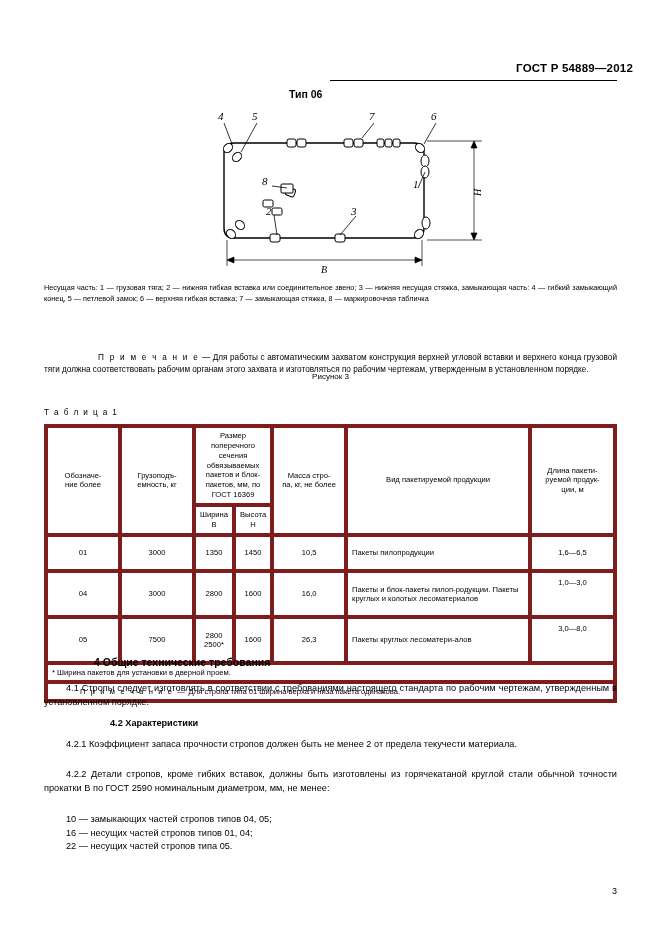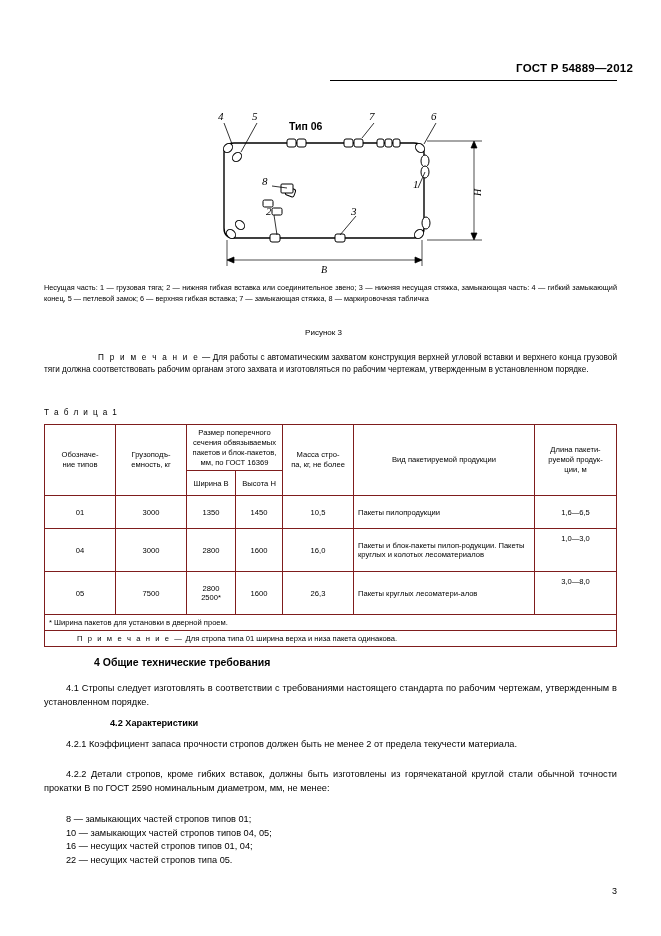--- a/index.html
+++ b/index.html
@@ -44,21 +44,20 @@
     top: 88px;
     width: 573px;
     height: 185px;
   }
   .fig-title {
     position: absolute;
     left: 245px;
     top: 0px;
     font-size: 10.5px;
     font-weight: bold;
-    margin-top: 32px;
   }
   .svg-wrap { position:absolute; left:0; top:0; }
   
   .caption {
     position: absolute;
     left: 44px;
     top: 282px;
     width: 573px;
     font-size: 7.3px;
     line-height: 1.55;
@@ -93,21 +92,21 @@
   }
   table.main {
     position: absolute;
     left: 44px;
     top: 424px;
     width: 573px;
     border-collapse: collapse;
     font-size: 7.6px;
   }
   table.main td, table.main th {
-    border: 1px solid #7f1d1d;
+    border: 4px solid #7f1d1d;
     padding: 3px 4px;
     vertical-align: middle;
     font-weight: normal;
   }
   table.main th {
     text-align: center;
     line-height: 1.3;
     height: 30px;
   }
   .c { text-align: center; }
@@ -237,32 +236,32 @@
           <line x1="188" y1="172" x2="373" y2="172"></line>
           <path d="M 183 172 L 190 169 L 190 175 Z" fill="#000"></path>
           <path d="M 378 172 L 371 169 L 371 175 Z" fill="#000"></path>
         </g>
         <text x="277" y="185" font-family="Liberation Serif, serif" font-size="10" font-style="italic">B</text>
       </svg>
     </div>
   </div>
 
   <div class="caption">Несущая часть: 1 — грузовая тяга; 2 — нижняя гибкая вставка или соединительное звено; 3 — нижняя несущая стяжка, замыкающая часть: 4 — гибкий замыкающий конец, 5 — петлевой замок; 6 — верхняя гибкая вставка; 7 — замыкающая стяжка, 8 — маркировочная табличка</div>
-  <div class="fig-num" style="left:37px;">Рисунок 3</div>
+  <div class="fig-num" style="left:44px;margin-top:44px;">Рисунок 3</div>
 
   <div class="note-para"><span class="sp">П р и м е ч а н и е</span><span> — Для работы с автоматическим захватом конструкция верхней угловой вставки и верхнего конца грузовой тяги должна соответствовать рабочим органам этого захвата и изготовляться по рабочим чертежам, утвержденным в установленном порядке.</span></div>
 
   <div class="table-label">Т а б л и ц а 1</div>
 
   <table class="main">
     <tbody>
         <tr>
       <th rowspan="2" style="width:62px;">
         <span style="white-space:pre-line">Обозначе-
-ние типов</span>
+ние более</span>
       </th>
       <th rowspan="2" style="width:62px;">
         <span style="white-space:pre-line">Грузоподъ-
 емность, кг</span>
       </th>
       <th colspan="2" style="width:142px;">
         <span>Размер поперечного сечения обвязываемых пакетов и блок-пакетов, мм, по ГОСТ 16369</span>
       </th>
       <th rowspan="2" style="width:62px;">
         <span style="white-space:pre-line">Масса стро-
@@ -323,20 +322,19 @@
 
   <div class="para" style="left:44px; top:682px; width:573px; text-indent:22px;">4.1  Стропы следует изготовлять в соответствии с требованиями настоящего стандарта по рабочим чертежам, утвержденным в установленном порядке.</div>
 
   <div class="sub-head" style="left:66px; top:718px;margin-left:44px;">4.2  Характеристики</div>
 
   <div class="para" style="left:44px; top:738px; width:573px; text-indent:22px;">4.2.1  Коэффициент запаса прочности стропов должен быть не менее 2 от предела текучести материала.</div>
 
   <div class="para" style="left:44px; top:768px; width:573px; text-indent:22px;">4.2.2  Детали стропов, кроме гибких вставок, должны быть изготовлены из горячекатаной круглой стали обычной точности прокатки В по ГОСТ 2590 номинальным диаметром, мм, не менее:</div>
 
   <div class="list" style="left:66px; top:813px; width:540px;">
-    <div>8 — замыкающих частей стропов типов 01;</div>
     <div>10 — замыкающих частей стропов типов 04, 05;</div>
     <div>16 — несущих частей стропов типов 01, 04;</div>
     <div>22 — несущих частей стропов типа 05.</div>
   </div>
 
   <div class="pagenum">3</div>
 </div>
 
 </body></html>

